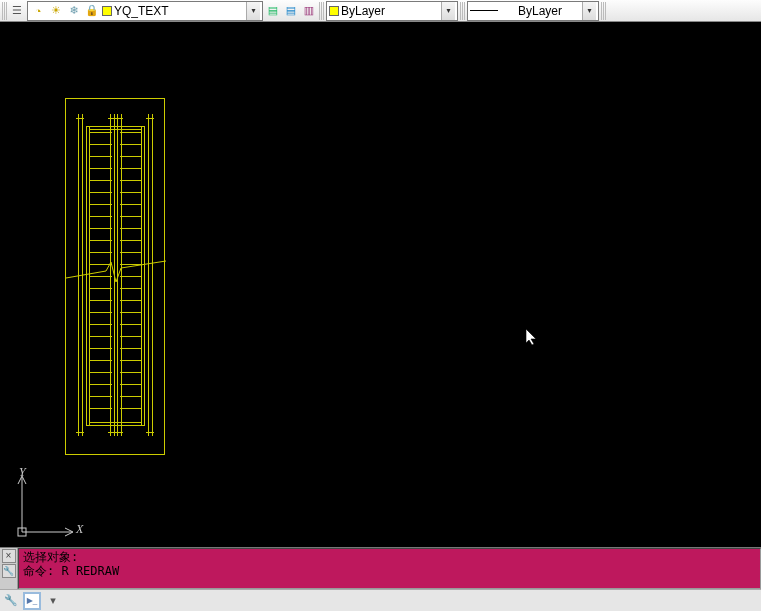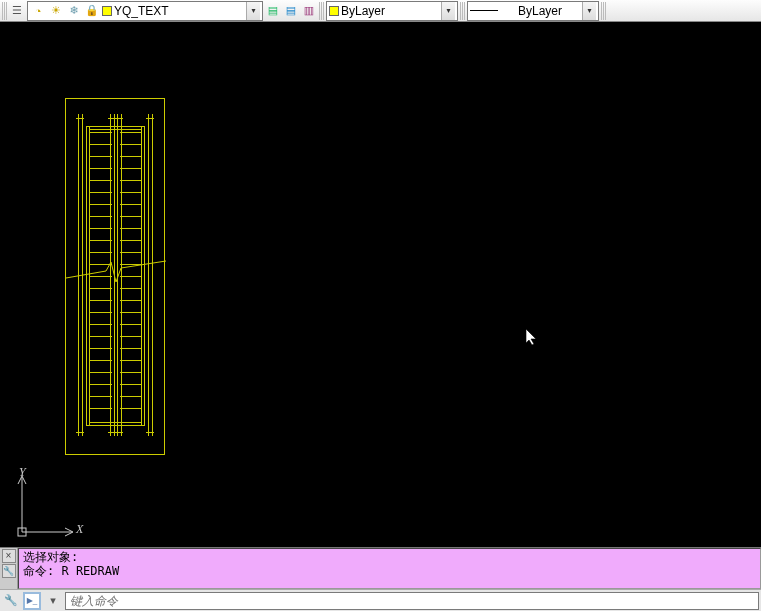--- a/index.html
+++ b/index.html
@@ -86,21 +86,21 @@
     align-items:center;
     padding-top:1px;
     gap:1px;
   }
   .cmd-close .x {
     width:14px;height:14px;background:#ddd;border:1px solid #888;
     font-size:10px;line-height:12px;text-align:center;color:#444;
   }
   .cmd-log {
     flex:1;
-    background:#f0abfc;
+    background:#be185d;
     border:1px inset #999;
     font-family: SimSun, "MS Gothic", monospace;
     font-size:12px;
     color:#000;
     padding:1px 4px;
     line-height:14px;
     white-space: pre;
     overflow:hidden;
   }
   .cmd-input-row {
@@ -230,14 +230,13 @@
     <div class="x" style="font-size:9px;">🔧</div>
   </div>
   <div class="cmd-log"><span>选择对象:</span>
 <span>命令: R REDRAW</span></div>
 </div>
 
 <div class="cmd-input-row">
   <div class="tool">🔧</div>
   <div class="tool" style="background:#fff;border:2px solid #9bd; font-size:8px;color:#57a;">▶_</div>
   <div class="tool">▾</div>
-  <input class="cmd-input" type="text" placeholder="键入命令" style="">
 </div>
 
 </body></html>

